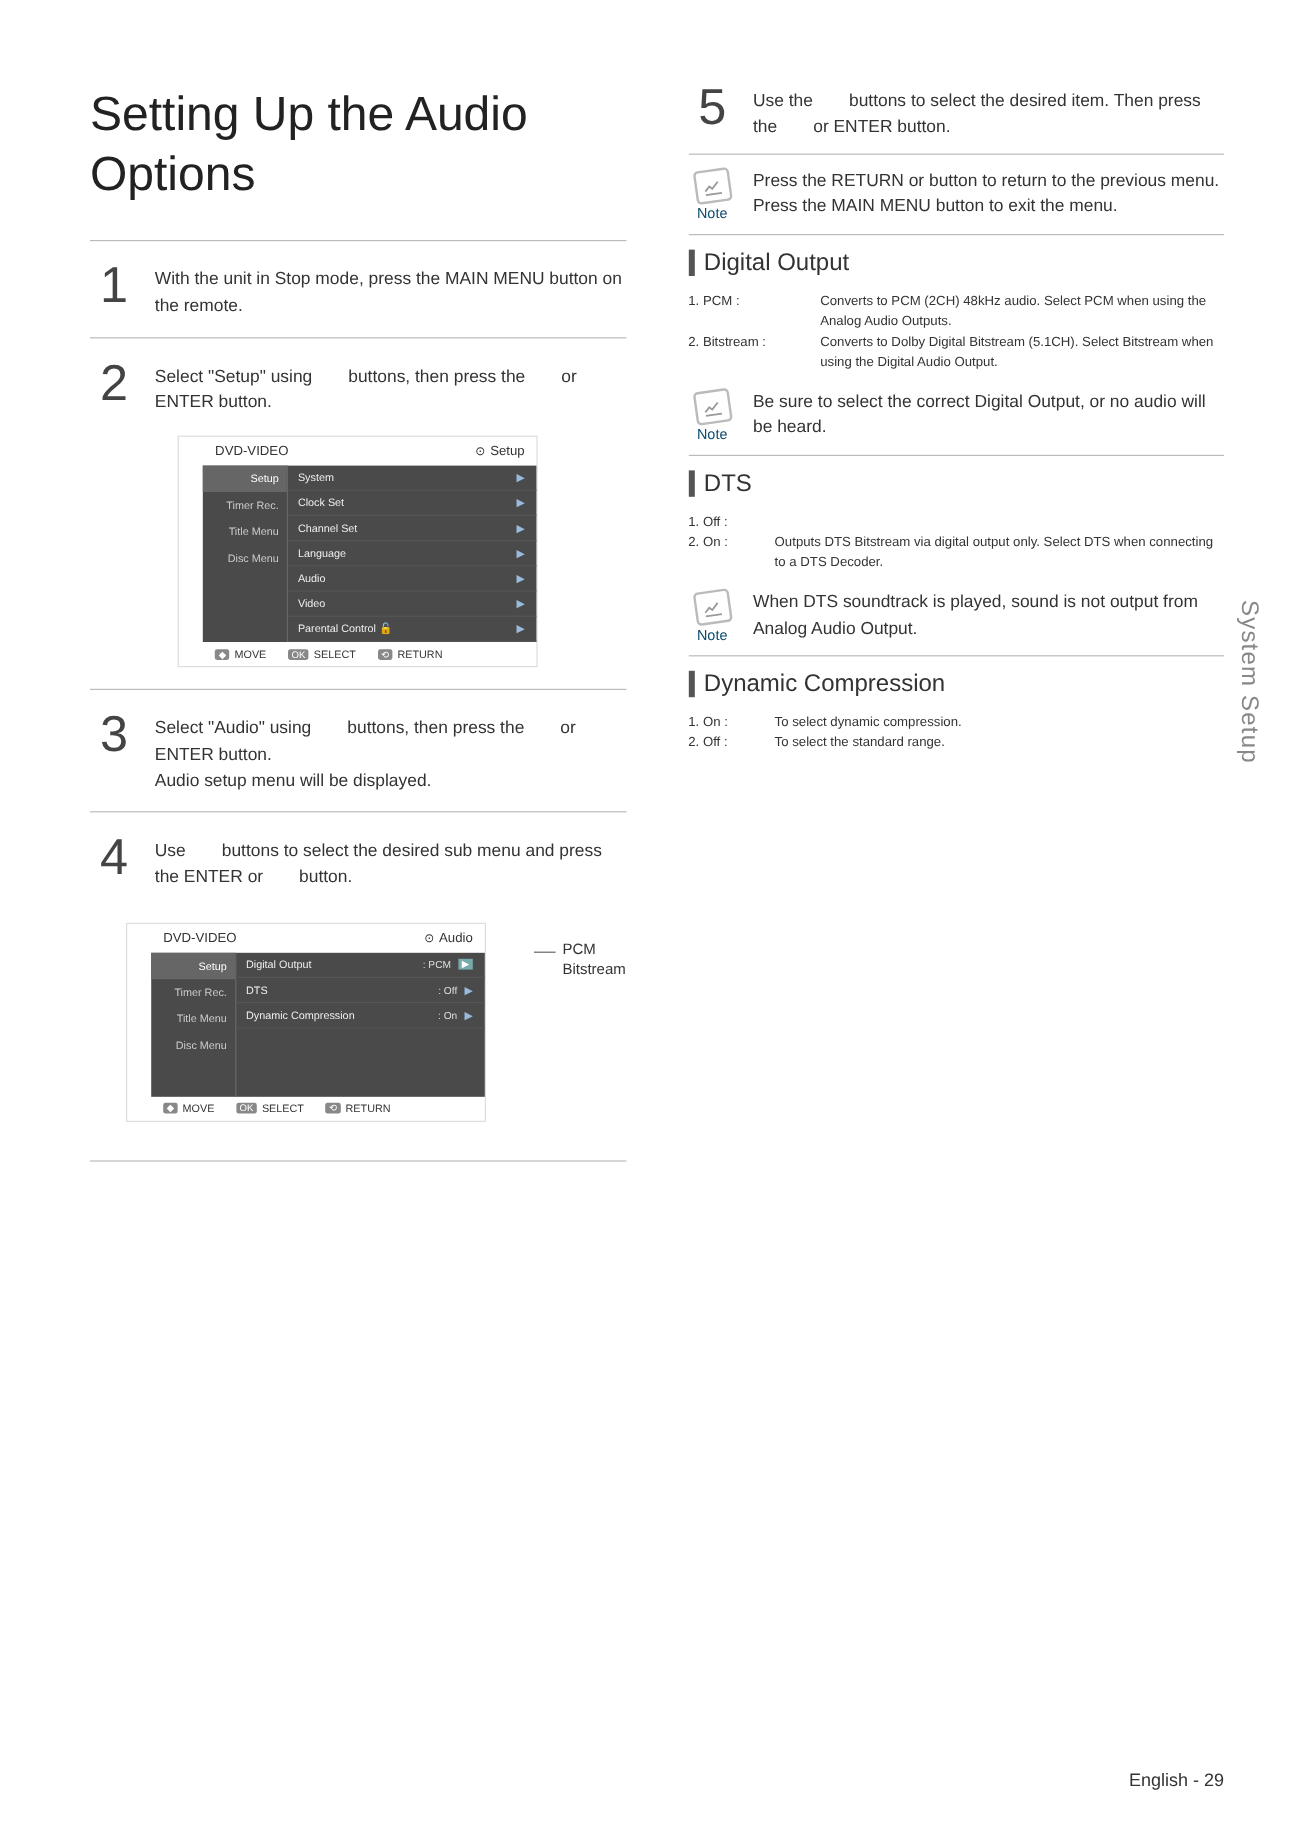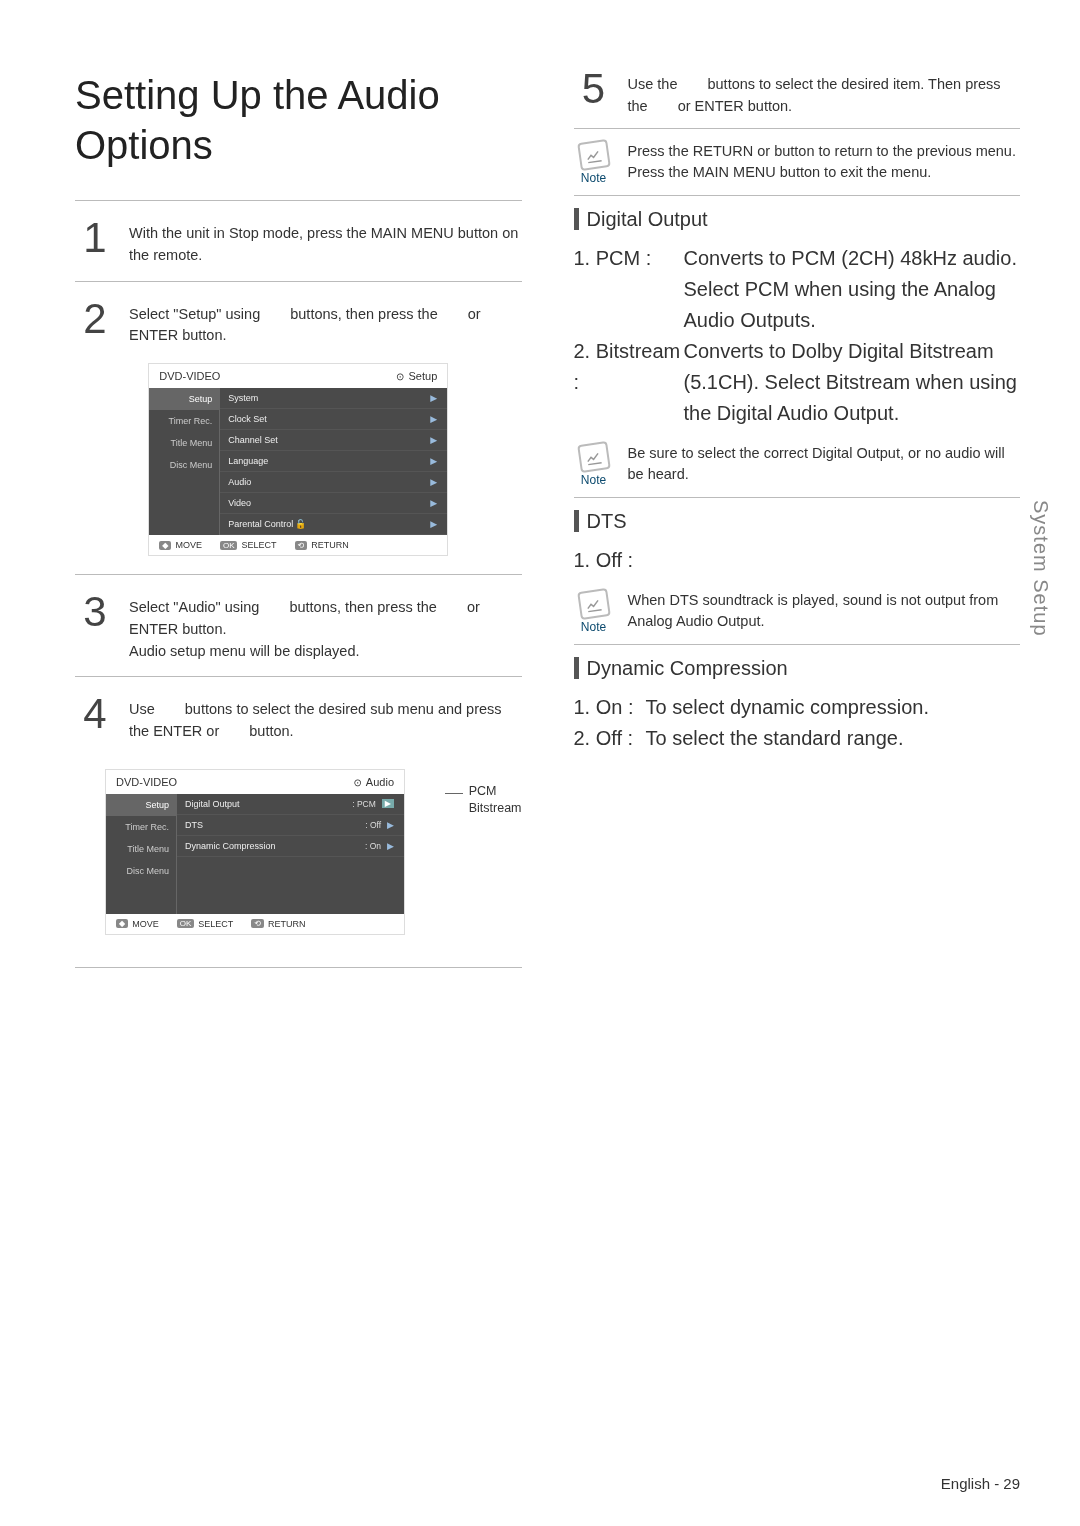--- a/index.html
+++ b/index.html
@@ -46,20 +46,21 @@
   }
   .step-text { font-size: 14.5px; line-height: 1.5; padding-top: 4px; }
   .step-text .gap { display: inline-block; width: 30px; }
 
   
   .osd {
     width: 300px;
     margin: 16px auto 18px auto;
     border: 1px solid #ddd;
     background: #fff;
+    padding-left: 20px;
   }
   .osd-head {
     display: flex; justify-content: space-between; align-items: center;
     padding: 6px 10px;
     font-size: 11px;
   }
   .osd-head .crumb { color: #333; }
   .osd-head .rlabel { color: #333; }
   .osd-head .dot::before { content: "⊙"; margin-right: 4px; font-size: 10px;}
   .osd-body { display: flex; background: #4a4a4a; }
@@ -102,21 +103,21 @@
   }
   .note-badge .icon svg { width:18px; height:18px; }
   .note-text { font-size: 14.5px; line-height:1.5; }
   .section-head {
     font-size: 20px; color:#333; margin: 10px 0 12px 0;
     display:flex; align-items:center; gap:8px;
   }
   .section-head::before {
     content:""; display:inline-block; width:5px; height:22px; background:#555;
   }
-  .def-list { font-size:20px; line-height:1.55; }
+  .def-list { font-size:11px; line-height:1.55; }
   .def-list .row { display:flex; }
   .def-list .key { width: 110px; flex-shrink:0; }
   .def-list .key.narrow { width: 72px; }
   .def-list .val { flex:1; }
 
   
   .side-tab {
     position:absolute; right: 28px; top: 500px;
     writing-mode: vertical-rl;
     font-size: 20px; color:#888; letter-spacing:1px;
@@ -337,20 +338,24 @@
       </div>
       <div class="note-text">Be sure to select the correct Digital Output, or no audio will be heard.</div>
     </div>
     <hr class="thin2">
 
     <div class="section-head">DTS</div>
     <div class="def-list">
       <div class="row">
           <div class="key narrow">1. Off :</div>
         </div>
+      <div class="row">
+          <div class="key narrow">2. On :</div>
+          <div class="val">Outputs DTS Bitstream via digital output only. Select DTS when connecting to a DTS Decoder.</div>
+        </div>
     </div>
 
     <div class="note-row" style="margin-top:14px;">
       <div class="note-badge">
         <div class="icon">
             <svg viewBox="0 0 24 24">
               <path fill="none" stroke="#999" stroke-width="2" d="M3 17l5-5 3 3 7-7M3 21h18"></path>
             </svg>
           </div>
         <div>Note</div>

